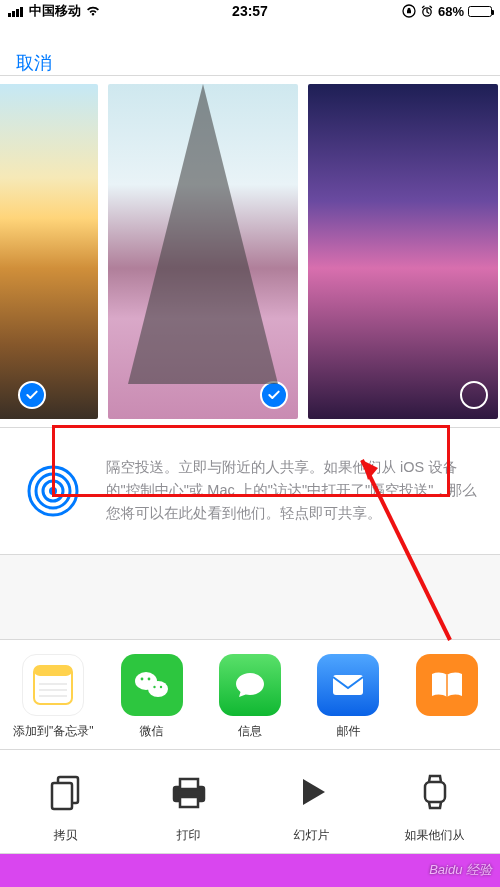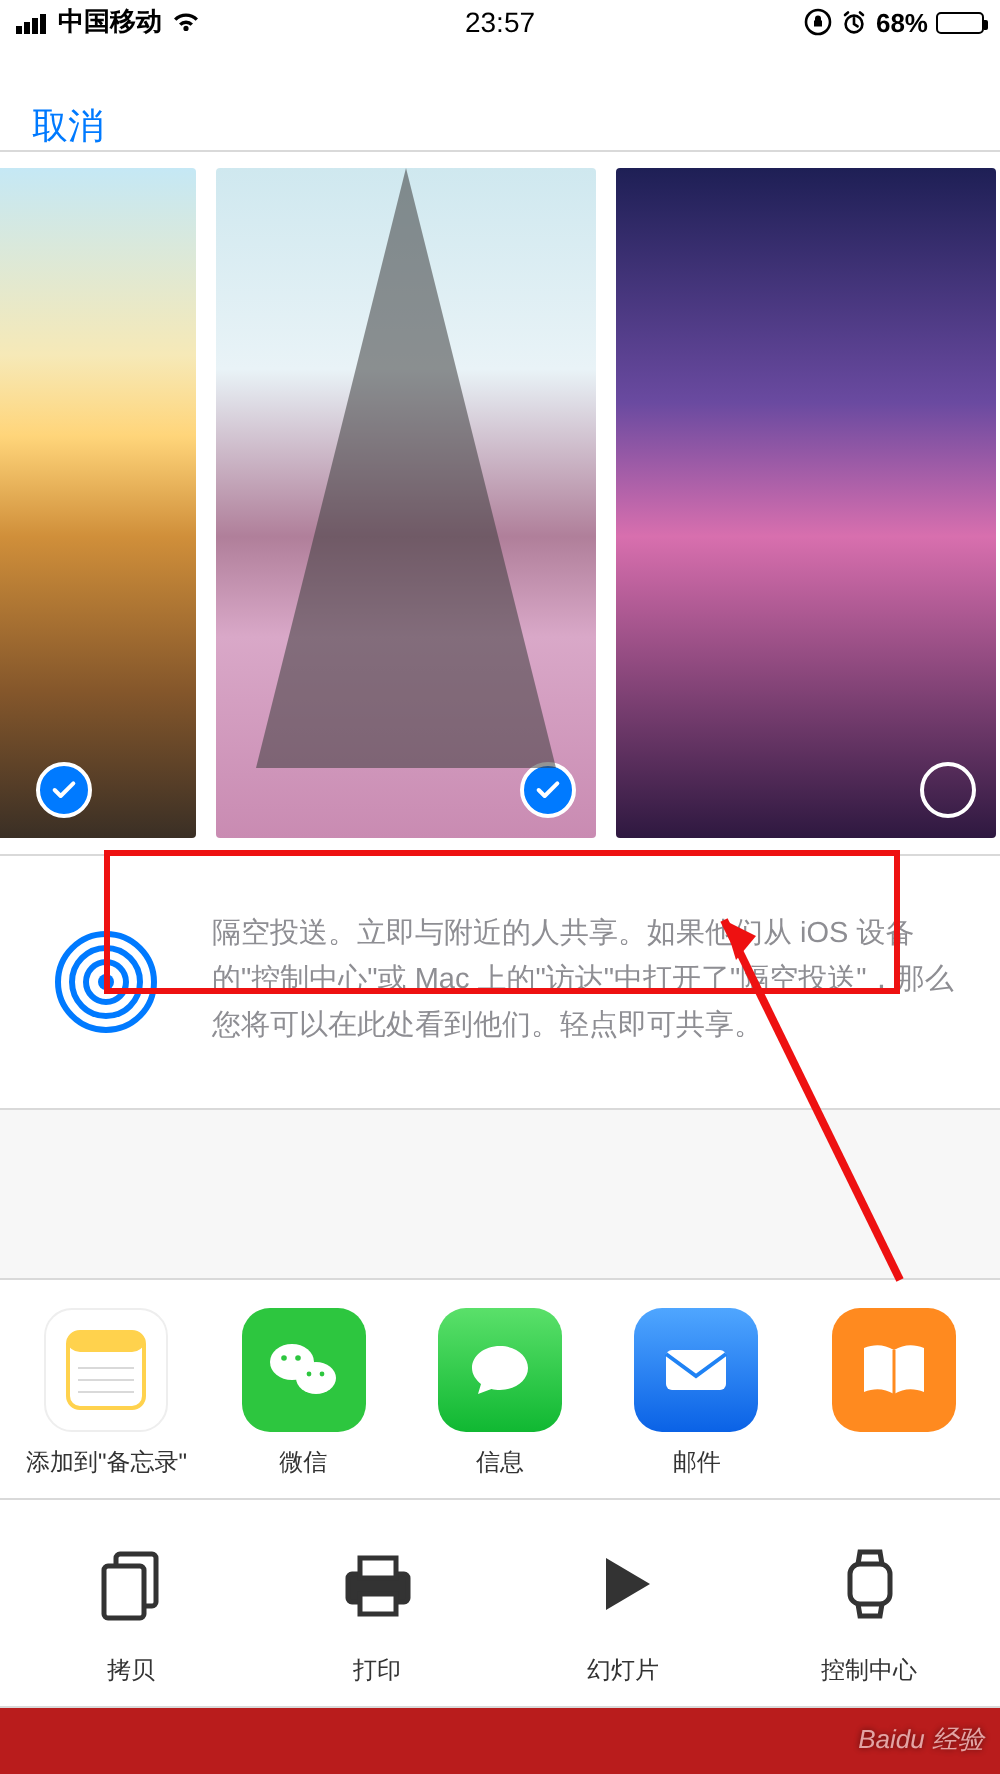--- a/index.html
+++ b/index.html
@@ -1,22 +1,22 @@
 <!DOCTYPE html>
 <html><head>
 <meta charset="utf-8">
 <style>
   * { margin: 0; padding: 0; box-sizing: border-box; }
   html, body { width: 500px; height: 887px; font-family: -apple-system, "PingFang SC", "Helvetica Neue", sans-serif; background: #f7f7f7; overflow: hidden; }
-  .screen { width: 500px; height: 887px; position: relative; background: #b91c1c; }
+  .screen { width: 500px; height: 887px; position: relative; background: #d946ef; }
 
   
   .status-bar { height: 22px; background: #fff; display: flex; align-items: center; justify-content: space-between; padding: 0 8px; font-size: 13px; font-weight: 600; color: #000; }
   .sb-left, .sb-right { display: flex; align-items: center; gap: 4px; }
-  .sb-center { position: absolute; left: 50%; transform: translateX(-50%); font-size: 14px; font-weight: 400; }
+  .sb-center { position: absolute; left: 50%; transform: translateX(-50%); font-size: 14px; font-weight: 700; }
   .battery-shell { width: 24px; height: 11px; border: 1px solid #000; border-radius: 2.5px; position: relative; display: inline-block; }
   .battery-shell::after { content:""; position:absolute; right:-3px; top:3px; width:2px; height:5px; background:#000; border-radius:0 1px 1px 0; }
   .battery-fill { height:100%; background:#35c759; border-radius:1.5px 0 0 1.5px; }
 
   
   .nav { height: 54px; background: #fff; display: flex; align-items: flex-end; justify-content: center; position: relative; border-bottom: 0.5px solid #d9d9d9; }
   .nav-cancel { position: absolute; left: 16px; color: #007aff; font-size: 18px; }
   .nav-title { font-size: 19px; font-weight: 600; color: #000; }
 
   
@@ -208,19 +208,19 @@
     </div>
     <span>幻灯片</span>
   </div>
   <div class="action-item">
     <div class="action-icon">
       <svg width="46" height="46" viewBox="0 0 46 46" stroke="#333" stroke-width="2.5" fill="none">
             <rect x="13" y="13" width="20" height="20" rx="5"></rect>
             <path d="M17 13l1-6h10l1 6M17 33l1 6h10l1-6"></path>
           </svg>
     </div>
-    <span>控制中心</span>
+    <span>如果他们从</span>
   </div>
 </div>
 
 <div class="watermark">Baidu 经验</div>
 
 </div>
 
 </body></html>

